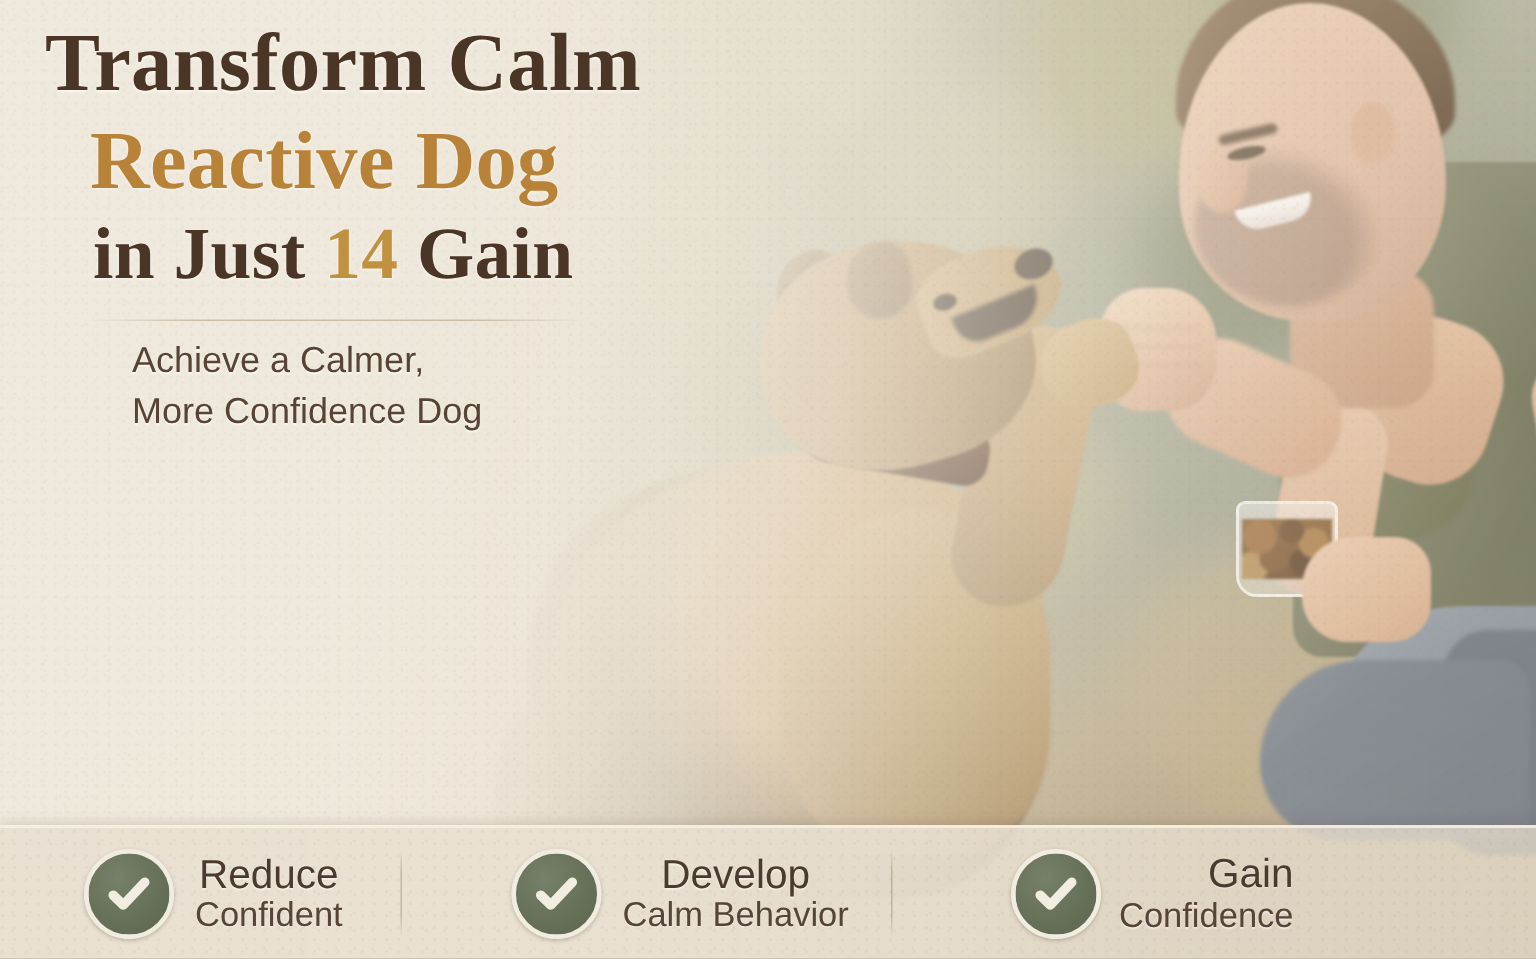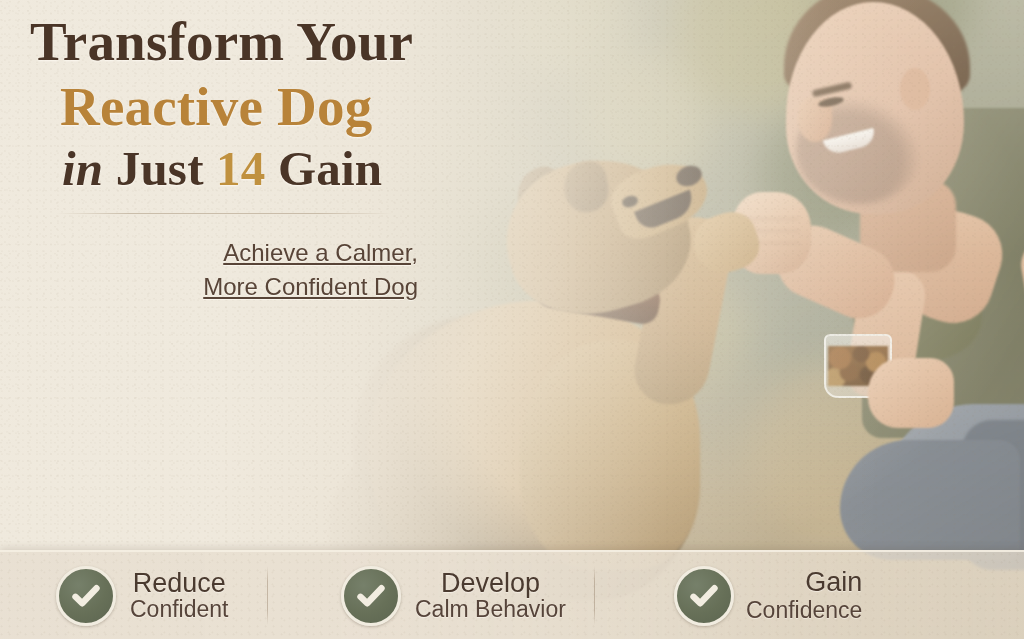--- a/index.html
+++ b/index.html
@@ -404,40 +404,39 @@
   .h-line {
     font-family: "Liberation Serif", serif;
     font-weight: 700;
     letter-spacing: .2px;
     line-height: 1.0;
     text-shadow: 0 1px 2px rgba(255,252,245,.85);
   }
   .l1 { font-size: 55px; color: #4a3527; margin-left: 2px; }
   .l2 { font-size: 55px; color: #b88339; margin-left: 32px; margin-top: 10px; }
   .l3 { font-size: 49px; color: #4a3527; margin-left: 34px; margin-top: 10px; white-space: nowrap; }
-  .l3 .ital { font-style: italic; }
+  .l3 .ital { }
   .l3 .gold { color: #c0913f; margin-top: 16px; }
 
   .rule {
     margin: 20px 0 0 28px;
     width: 336px; height: 1px;
     background: linear-gradient(90deg, rgba(150,128,100,0) 0%, rgba(150,128,100,.42) 22%, rgba(150,128,100,.42) 78%, rgba(150,128,100,0) 100%);
   }
 
   .sub {
-    margin-top: 22px;
+    margin-top: 10px;
     margin-left: 60px;
     width: 330px;
-    text-align: right;
+    text-align: left;
     font-family: "Liberation Sans", sans-serif;
     font-size: 24px;
     line-height: 1.42;
     color: #584437;
     text-shadow: 0 1px 1px rgba(255,252,245,.7);
-    text-decoration: underline;
   }
 
   
   .benefit-bar {
     position: absolute;
     left: 0; right: 0; bottom: 0;
     height: 89px;
     background: linear-gradient(90deg,
       rgba(233,224,210,.96) 0%,
       rgba(233,224,210,.95) 40%,
@@ -555,29 +554,29 @@
     <div class="dog-eye"></div>
     <div class="dog-paw"></div>
 
     <div class="photo-haze"></div>
   </div>
 
   <div class="paper-fade"></div>
   <div class="paper-grain"></div>
 
   <div class="copy">
-    <div class="h-line l1">Transform Your</div>
+    <div class="h-line l1">Transform Calm</div>
     <div class="h-line l2">Reactive Dog</div>
     <div class="h-line l3"><span class="ital">in</span><span> Just </span><span class="gold">14</span><span> Gain</span></div>
 
     <div class="rule"></div>
 
     <div class="sub">
       <div>Achieve a Calmer,</div>
-      <div>More Confident Dog</div>
+      <div>More Confidence Dog</div>
     </div>
   </div>
 
   <div class="benefit-bar">
     <div class="bar-grain"></div>
 
     <div class="benefit b1">
       <div class="check">
         <svg width="34" height="34" viewBox="0 0 34 34" aria-hidden="true">
             <path d="M6.5 17.8 L13.2 24.3 L27.5 9.2" fill="none" stroke="#F2EDE1" stroke-width="6.4" stroke-linecap="round" stroke-linejoin="round"></path>

